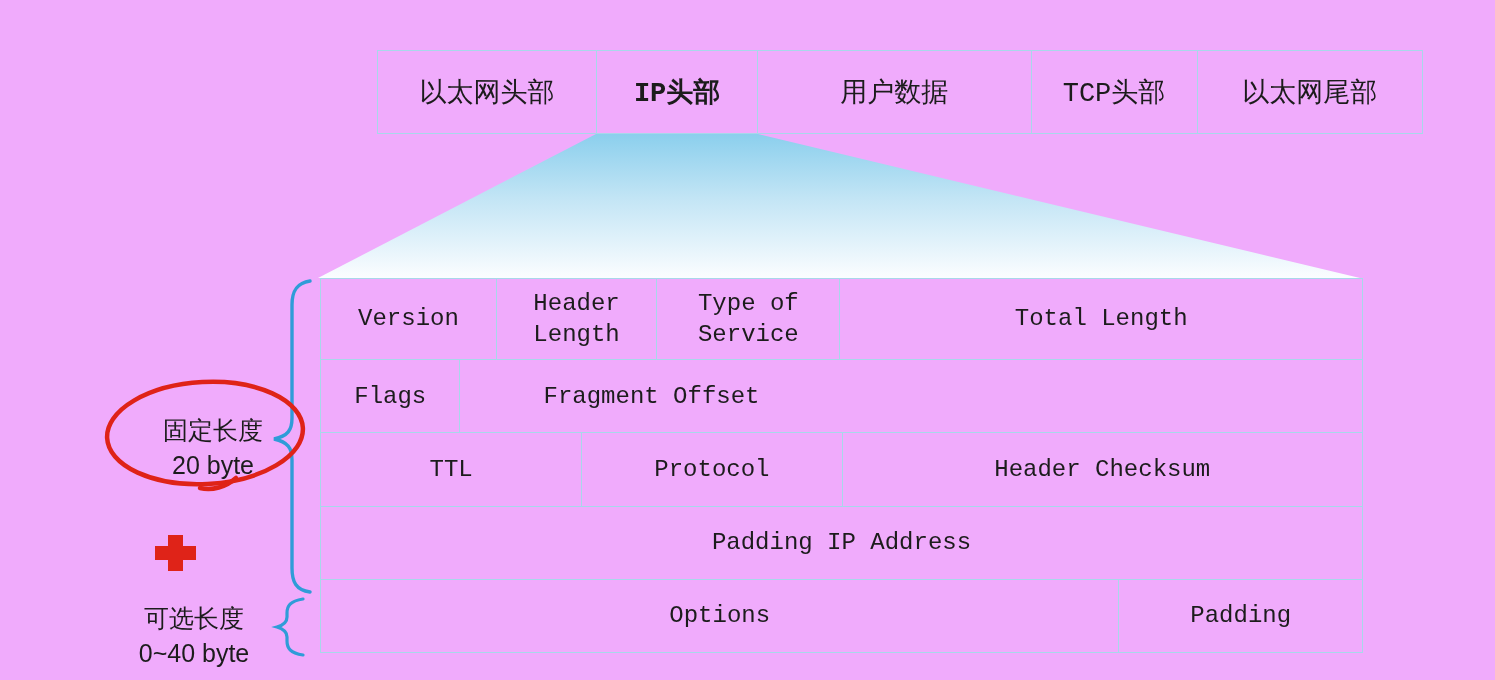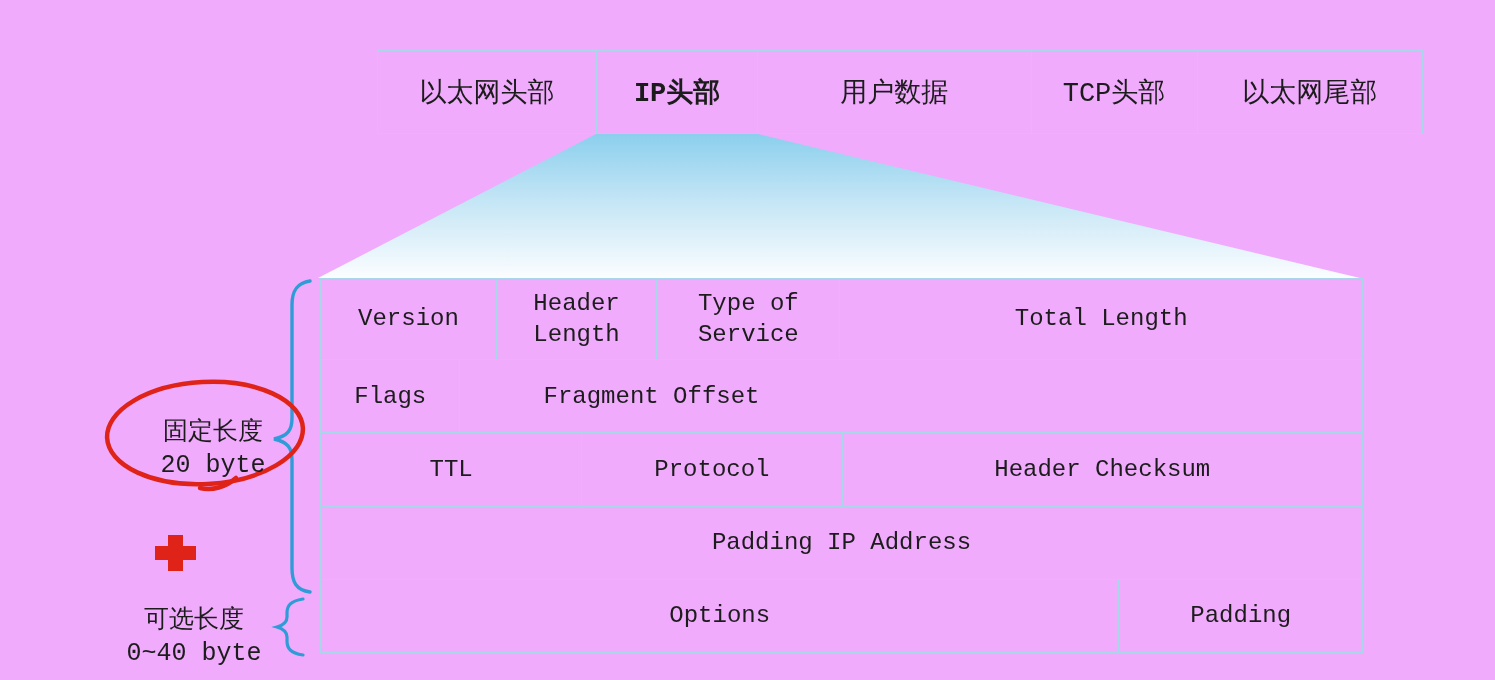--- a/index.html
+++ b/index.html
@@ -23,21 +23,21 @@
   .trow{display:flex;flex:1;border-bottom:1px solid #a8d7ea;box-sizing:border-box;}
   .trow.tall{flex:none;height:81px;justify-content:space-between;}
   .trow:last-child{border-bottom:none;}
   .tcell{display:flex;align-items:center;justify-content:center;text-align:center;
          box-sizing:border-box;border-right:1px solid #a8d7ea;line-height:1.3;padding:0 6px;}
   .tcell:last-child{border-right:none;}
 
   
   .ann{position:absolute;z-index:2;text-align:center;line-height:35px;font-size:25px;}
   .ann .cjk{font-family:"Liberation Sans",sans-serif;}
-  .ann .mono{font-family:Liberation Mono, monospace;}
+  .ann .mono{font-family:Liberation Sans, sans-serif;}
   .ann-fixed{left:108px;top:400px;width:210px;margin-top:13px;}
   .ann-optional{left:85px;top:601px;width:218px;}
 </style>
 </head>
 <body>
 
 <div class="stage">
 
   <svg class="overlay" viewBox="0 0 1495 680" xmlns="http://www.w3.org/2000/svg">
     <defs>

